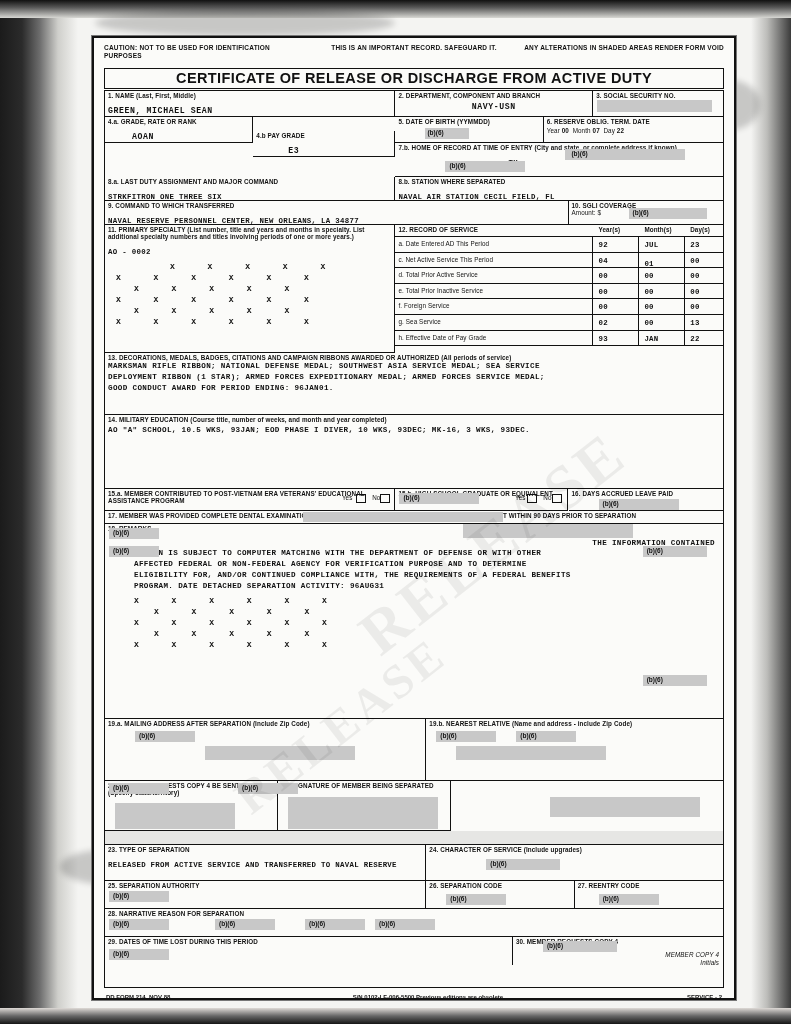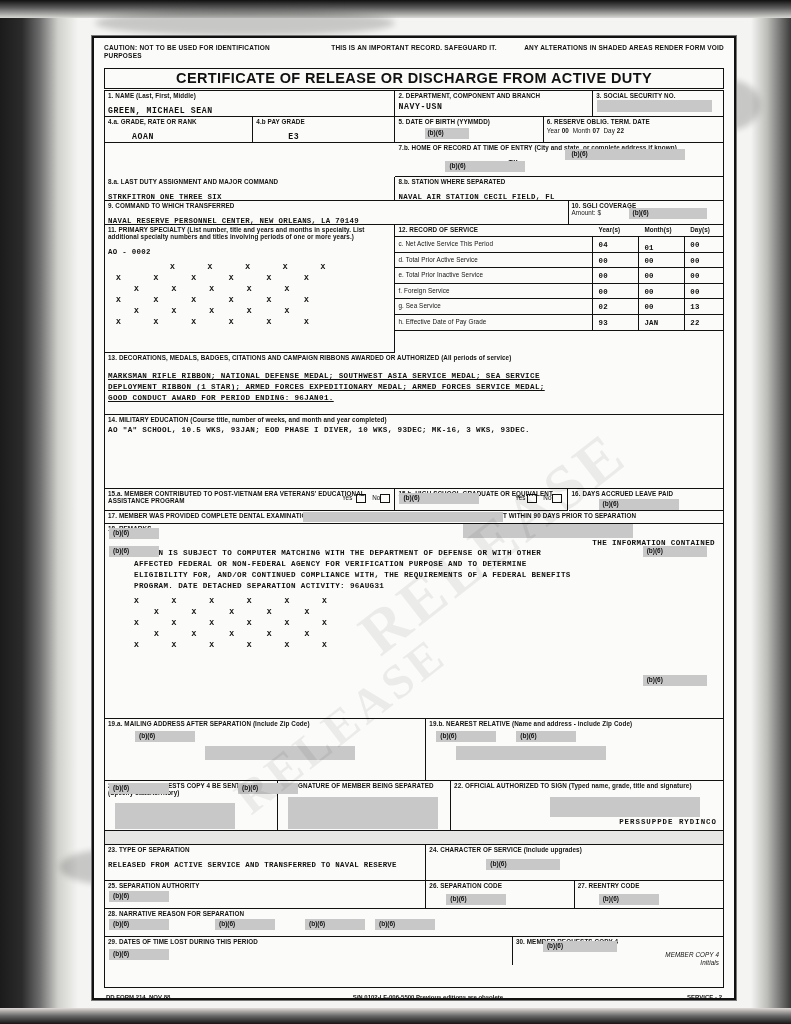--- a/index.html
+++ b/index.html
@@ -27,21 +27,21 @@
 
   .grid{position:absolute;left:10px;right:10px;top:52px;bottom:10px;border:1.4px solid #111;}
   .cell{position:absolute;box-sizing:border-box;border-right:1px solid #111;border-bottom:1px solid #111;
         padding:1px 3px;overflow:hidden;}
   .nb{border-right:none;}
   .nbb{border-bottom:none;}
   .lbl{font-size:6.3px;font-weight:bold;color:#111;letter-spacing:.1px;line-height:1.15;display:block;}
   .val{font-size:8.2px;font-weight:bold;color:#111;letter-spacing:.6px;margin-top:3px;line-height:1.3;
        font-family:"Liberation Mono", monospace;}
   .val.sm{font-size:7.4px;letter-spacing:.3px;}
-  .ctr{}
+  .ctr{text-align:center;}
   .rb{position:absolute;background:#c8c8c8;}
   .rtx{position:absolute;font-size:6.5px;font-weight:bold;color:#111;font-family:"Liberation Sans",sans-serif;}
 
   .x{font-family:"Liberation Mono",monospace;font-size:8px;font-weight:bold;color:#111;letter-spacing:14px;}
   .xrow{margin-top:2px;}
 
   .blk{font-size:7.6px;font-weight:bold;color:#111;line-height:1.45;letter-spacing:.35px;
        font-family:"Liberation Mono", monospace;}
 
   .ck{display:inline-block;width:8px;height:7px;border:1px solid #111;vertical-align:middle;margin:0 2px;}
@@ -84,21 +84,21 @@
         </div>
         <div class="cell nb" style="left:79%;top:0;width:21%;height:26px;">
           <span class="lbl">3. SOCIAL SECURITY NO.</span>
         </div>
         <div class="rb" style="left:calc(79% + 4px);top:9px;width:115px;height:12px;"></div>
 
         <div class="cell" style="left:0;top:26px;width:24%;height:26px;">
           <span class="lbl">4.a. GRADE, RATE OR RANK</span>
           <span class="val" style="margin-left:24px">AOAN</span>
         </div>
-        <div class="cell" style="left:24%;top:26px;width:23%;height:26px;">
+        <div class="cell" style="left:24%;top:40px;width:23%;height:26px;">
           <span class="lbl">4.b PAY GRADE</span>
           <span class="val" style="margin-left:32px">E3</span>
         </div>
         <div class="cell" style="left:47%;top:26px;width:24%;height:26px;">
           <span class="lbl">5. DATE OF BIRTH (YYMMDD)</span>
         </div>
         <div class="rb" style="left:calc(47% + 30px);top:37px;width:44px;height:11px;"></div>
         <div class="rtx" style="left:calc(47% + 32px);top:38px;">(b)(6)</div>
 
         <div class="cell nb" style="left:71%;top:26px;width:29%;height:26px;">
@@ -126,21 +126,21 @@
           <span class="lbl">8.b. STATION WHERE SEPARATED</span>
           <span class="val sm">NAVAL AIR STATION CECIL FIELD, FL</span>
         </div>
         <div class="cell" style="left:0;top:86px;width:47%;height:24px;">
           <span class="lbl">8.a. LAST DUTY ASSIGNMENT AND MAJOR COMMAND</span>
           <span class="val sm">STRKFITRON ONE THREE SIX</span>
         </div>
 
         <div class="cell" style="left:0;top:110px;width:75%;height:24px;">
           <span class="lbl">9. COMMAND TO WHICH TRANSFERRED</span>
-          <span class="val sm">NAVAL RESERVE PERSONNEL CENTER, NEW ORLEANS, LA 70149</span>
+          <span class="val sm">NAVAL RESERVE PERSONNEL CENTER, NEW ORLEANS, LA 34877</span>
         </div>
         <div class="cell nb" style="left:75%;top:110px;width:25%;height:24px;">
           <span class="lbl">10. SGLI COVERAGE</span>
           <span class="lbl" style="font-weight:normal">Amount: $</span>
         </div>
         <div class="rb" style="left:calc(75% + 60px);top:117px;width:78px;height:11px;"></div>
         <div class="rtx" style="left:calc(75% + 64px);top:118px;">(b)(6)</div>
 
         <div class="cell" style="left:0;top:134px;width:47%;height:128px;">
           <span class="lbl">11. PRIMARY SPECIALTY (List number, title and years and months in specialty. List additional specialty numbers and titles involving periods of one or more years.)</span>
@@ -155,20 +155,29 @@
 
         <div class="cell nb nbb" style="left:47%;top:134px;width:53%;height:128px;padding:0;">
           <div style="border-bottom:1px solid #111;height:11px;position:relative;">
             <span class="lbl" style="position:absolute;left:3px;top:1px;">12. RECORD OF SERVICE</span>
             <span class="lbl" style="position:absolute;left:62%;top:1px;">Year(s)</span>
             <span class="lbl" style="position:absolute;left:76%;top:1px;">Month(s)</span>
             <span class="lbl" style="position:absolute;left:90%;top:1px;">Day(s)</span>
           </div>
           <div id="ros-rows">
               <div style="position: relative; height: 14.6px; border-bottom: 1px solid rgb(17, 17, 17);">
+                <span class="lbl" style="position:absolute;left:3px;top:3px;font-weight:normal;">a. Date Entered AD This Period</span>
+                <span class="val sm" style="position:absolute;left:62%;top:1px;">92</span>
+                <span class="val sm" style="position:absolute;left:76%;top:1px;">JUL</span>
+                <span class="val sm" style="position:absolute;left:90%;top:1px;">23</span>
+                <span style="position:absolute;left:60%;top:0;bottom:0;width:1px;background:#111;"></span>
+                <span style="position:absolute;left:74%;top:0;bottom:0;width:1px;background:#111;"></span>
+                <span style="position:absolute;left:88%;top:0;bottom:0;width:1px;background:#111;"></span>
+              </div>
+              <div style="position: relative; height: 14.6px; border-bottom: 1px solid rgb(17, 17, 17);">
                 <span class="lbl" style="position:absolute;left:3px;top:3px;font-weight:normal;">c. Net Active Service This Period</span>
                 <span class="val sm" style="position:absolute;left:62%;top:1px;">04</span>
                 <span class="val sm" style="position:absolute;left:76%;top:4px;">01</span>
                 <span class="val sm" style="position:absolute;left:90%;top:1px;">00</span>
                 <span style="position:absolute;left:60%;top:0;bottom:0;width:1px;background:#111;"></span>
                 <span style="position:absolute;left:74%;top:0;bottom:0;width:1px;background:#111;"></span>
                 <span style="position:absolute;left:88%;top:0;bottom:0;width:1px;background:#111;"></span>
               </div>
               <div style="position: relative; height: 14.6px; border-bottom: 1px solid rgb(17, 17, 17);">
                 <span class="lbl" style="position:absolute;left:3px;top:3px;font-weight:normal;">d. Total Prior Active Service</span>
@@ -213,21 +222,21 @@
                 <span class="val sm" style="position:absolute;left:90%;top:1px;">22</span>
                 <span style="position:absolute;left:60%;top:0;bottom:0;width:1px;background:#111;"></span>
                 <span style="position:absolute;left:74%;top:0;bottom:0;width:1px;background:#111;"></span>
                 <span style="position:absolute;left:88%;top:0;bottom:0;width:1px;background:#111;"></span>
               </div>
             </div>
         </div>
 
         <div class="cell nb" style="left:0;top:262px;width:100%;height:62px;">
           <span class="lbl">13. DECORATIONS, MEDALS, BADGES, CITATIONS AND CAMPAIGN RIBBONS AWARDED OR AUTHORIZED (All periods of service)</span>
-          <div class="blk" style="margin-top:10px;text-decoration:underline;">
+          <div class="blk" style="margin-top:0;">
             <div>MARKSMAN RIFLE RIBBON;  NATIONAL DEFENSE MEDAL;  SOUTHWEST ASIA SERVICE MEDAL; SEA SERVICE</div>
             <div>DEPLOYMENT RIBBON (1 STAR);  ARMED FORCES EXPEDITIONARY MEDAL;  ARMED FORCES SERVICE MEDAL;</div>
             <div>GOOD CONDUCT AWARD FOR PERIOD ENDING:  96JAN01.</div>
           </div>
         </div>
 
         <div class="cell nb" style="left:0;top:324px;width:100%;height:74px;">
           <span class="lbl">14. MILITARY EDUCATION (Course title, number of weeks, and month and year completed)</span>
           <div class="blk" style="margin-top:2px;">
             <div>AO "A" SCHOOL, 10.5 WKS, 93JAN;  EOD PHASE I DIVER, 10 WKS, 93DEC;  MK-16, 3 WKS, 93DEC.</div>
@@ -300,24 +309,20 @@
         <div class="rb" style="left:calc(52% + 90px);top:640px;width:60px;height:11px;"></div>
         <div class="rtx" style="left:calc(52% + 94px);top:641px;">(b)(6)</div>
         <div class="rb" style="left:calc(52% + 30px);top:655px;width:150px;height:14px;"></div>
 
         <div class="cell" style="left:0;top:690px;width:28%;height:50px;">
           <span class="lbl">20. MEMBER REQUESTS COPY 4 BE SENT TO (Specify state/territory)</span>
         </div>
         <div class="cell" style="left:28%;top:690px;width:28%;height:50px;">
           <span class="lbl">21. SIGNATURE OF MEMBER BEING SEPARATED</span>
         </div>
-        <div class="cell nb" style="left:56%;top:690px;width:44%;height:50px;">
-          <span class="lbl">22. OFFICIAL AUTHORIZED TO SIGN (Typed name, grade, title and signature)</span>
-          <span class="val sm" style="position:absolute;right:6px;bottom:2px;letter-spacing:1px;">PERSSUPPDE RYDINCO</span>
-        </div>
         <div class="rb" style="left:4px;top:692px;width:60px;height:11px;"></div>
         <div class="rtx" style="left:8px;top:693px;">(b)(6)</div>
         <div class="rb" style="left:calc(28% - 40px);top:692px;width:60px;height:11px;"></div>
         <div class="rtx" style="left:calc(28% - 36px);top:693px;">(b)(6)</div>
         <div class="rb" style="left:10px;top:712px;width:120px;height:26px;"></div>
         <div class="rb" style="left:calc(28% + 10px);top:706px;width:150px;height:32px;"></div>
         <div class="rb" style="left:calc(72%);top:706px;width:150px;height:20px;"></div>
 
         <div class="cell nb" style="left:0;top:740px;width:100%;height:14px;background:#e6e6e4;">
           <span class="lbl" style="text-align:center;padding-top:2px;"></span>

